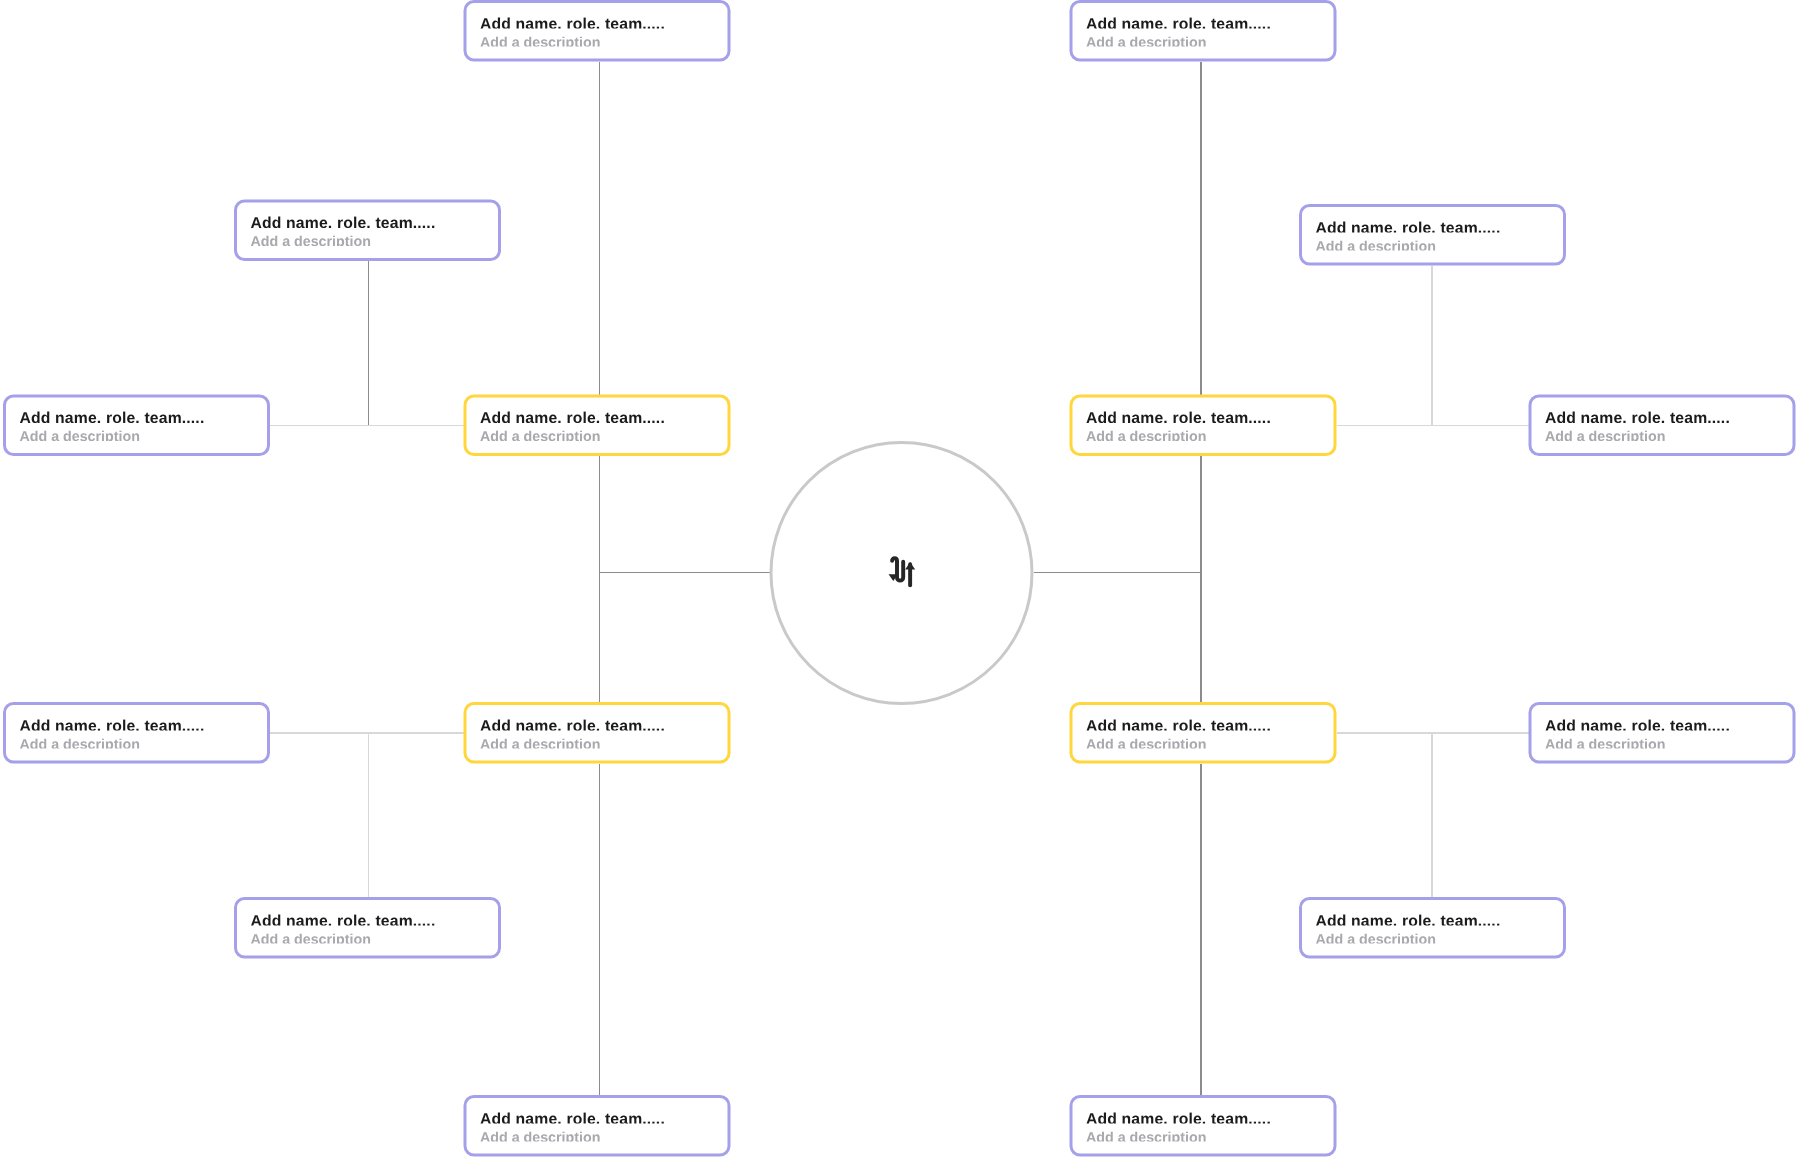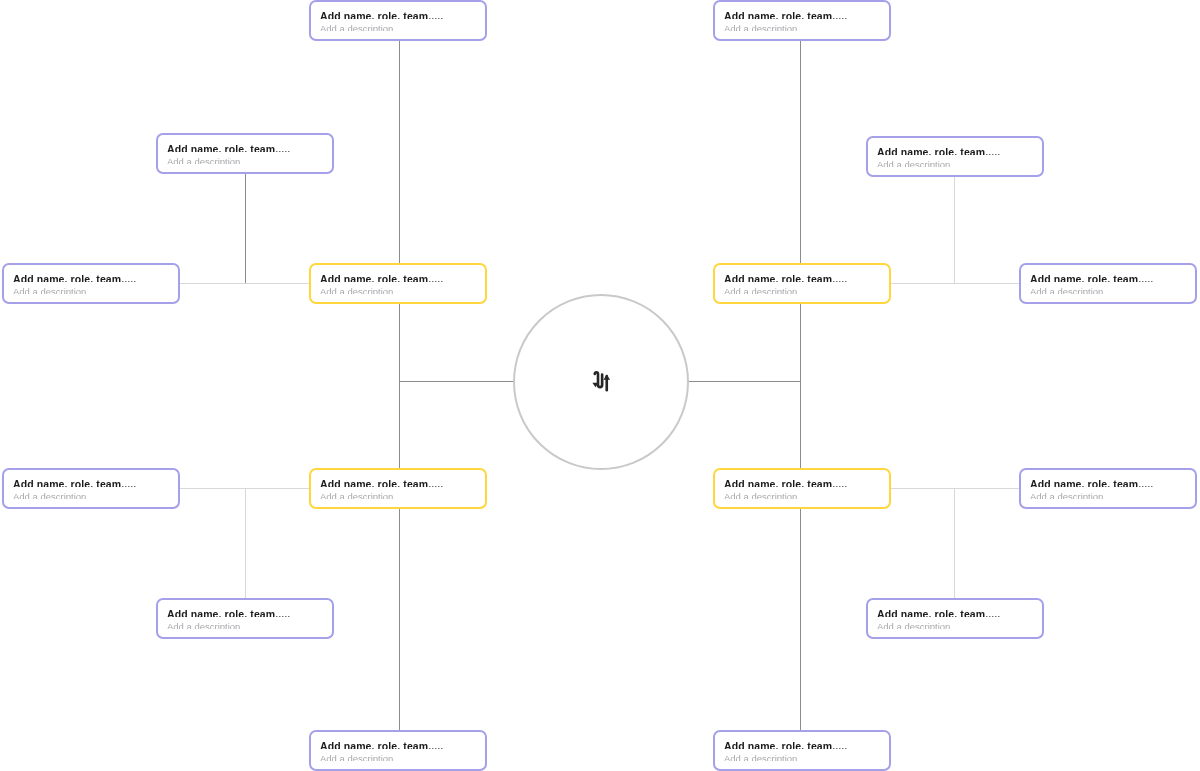--- a/index.html
+++ b/index.html
@@ -67,21 +67,21 @@
     font-size: 10.5px;
     font-weight: bold;
     color: #1b1b1b;
     letter-spacing: 0.1px;
     line-height: 14px;
     white-space: nowrap;
     overflow: hidden;
   }
   .node-desc {
     font-size: 9.5px;
-    font-weight: normal;
+    font-weight: bold;
     color: #a8a8ad;
     line-height: 14px;
     margin-top: 3px;
     white-space: nowrap;
     overflow: hidden;
   }
 </style>
 </head>
 <body>
 

